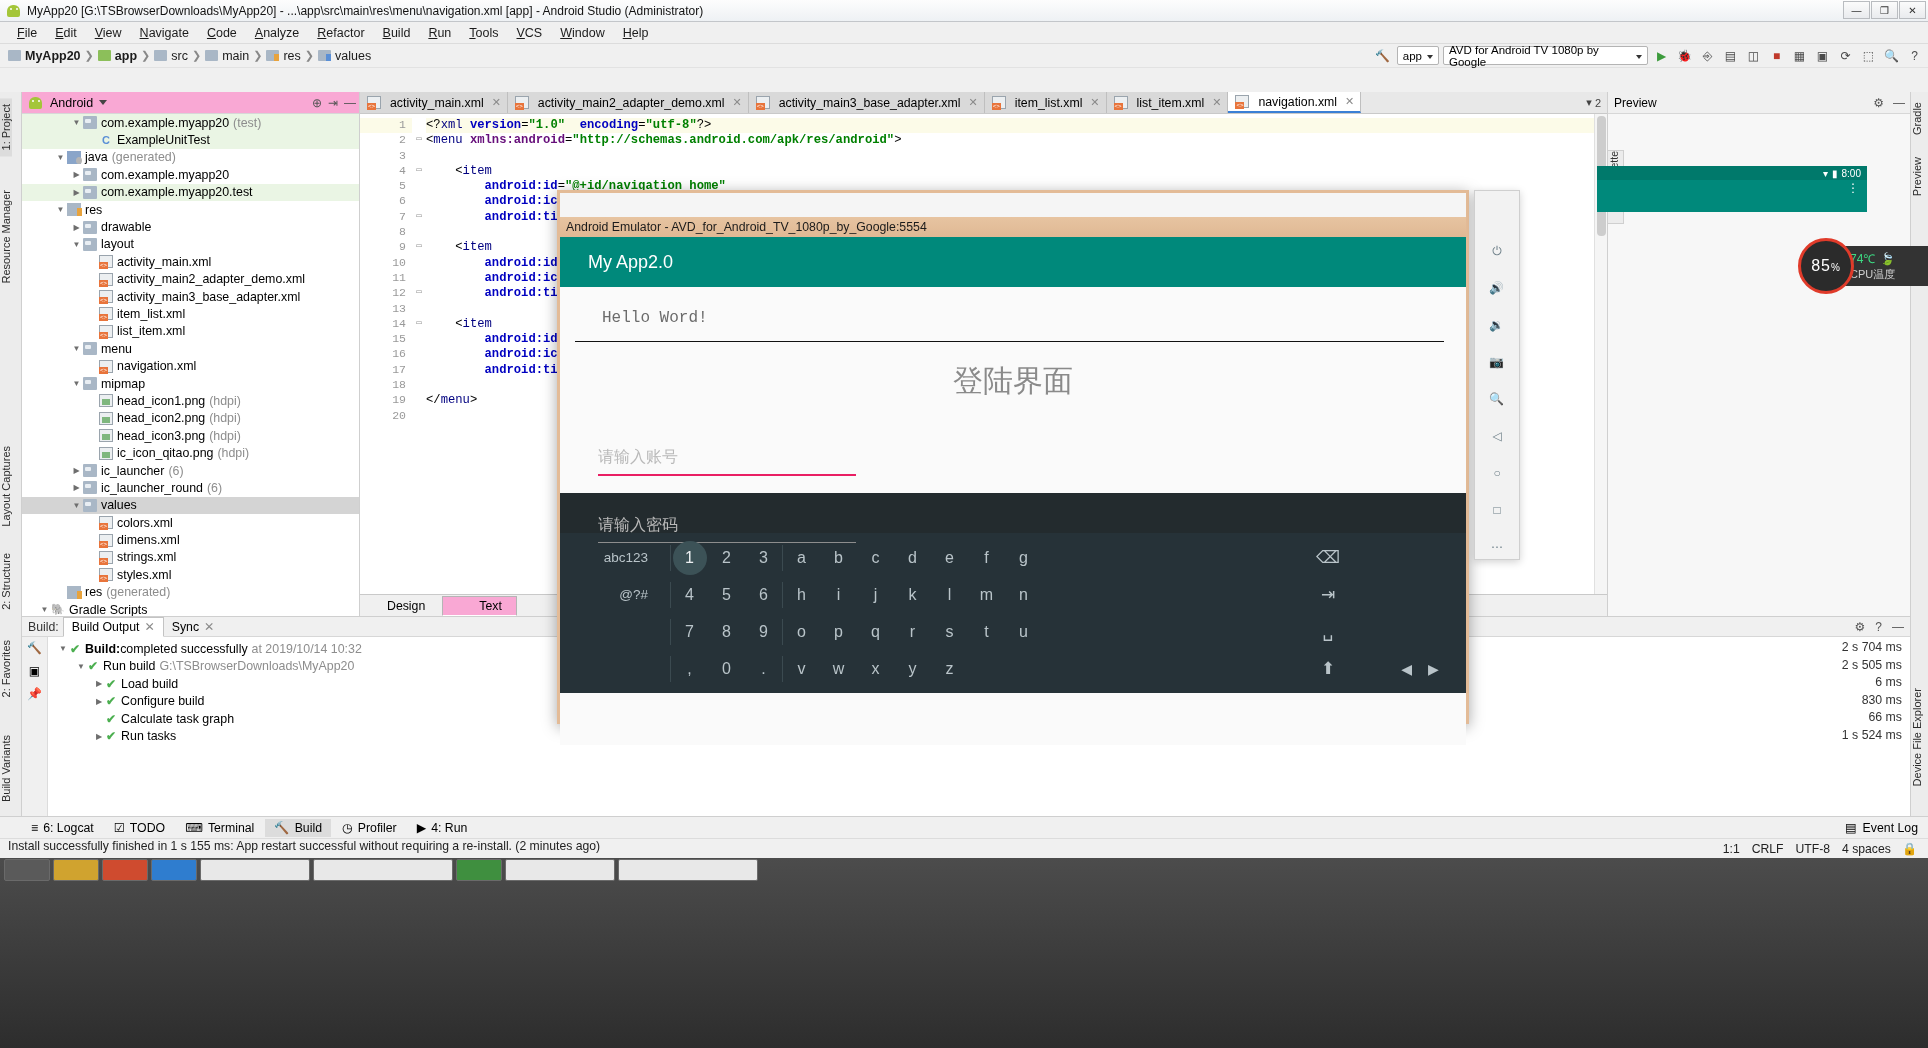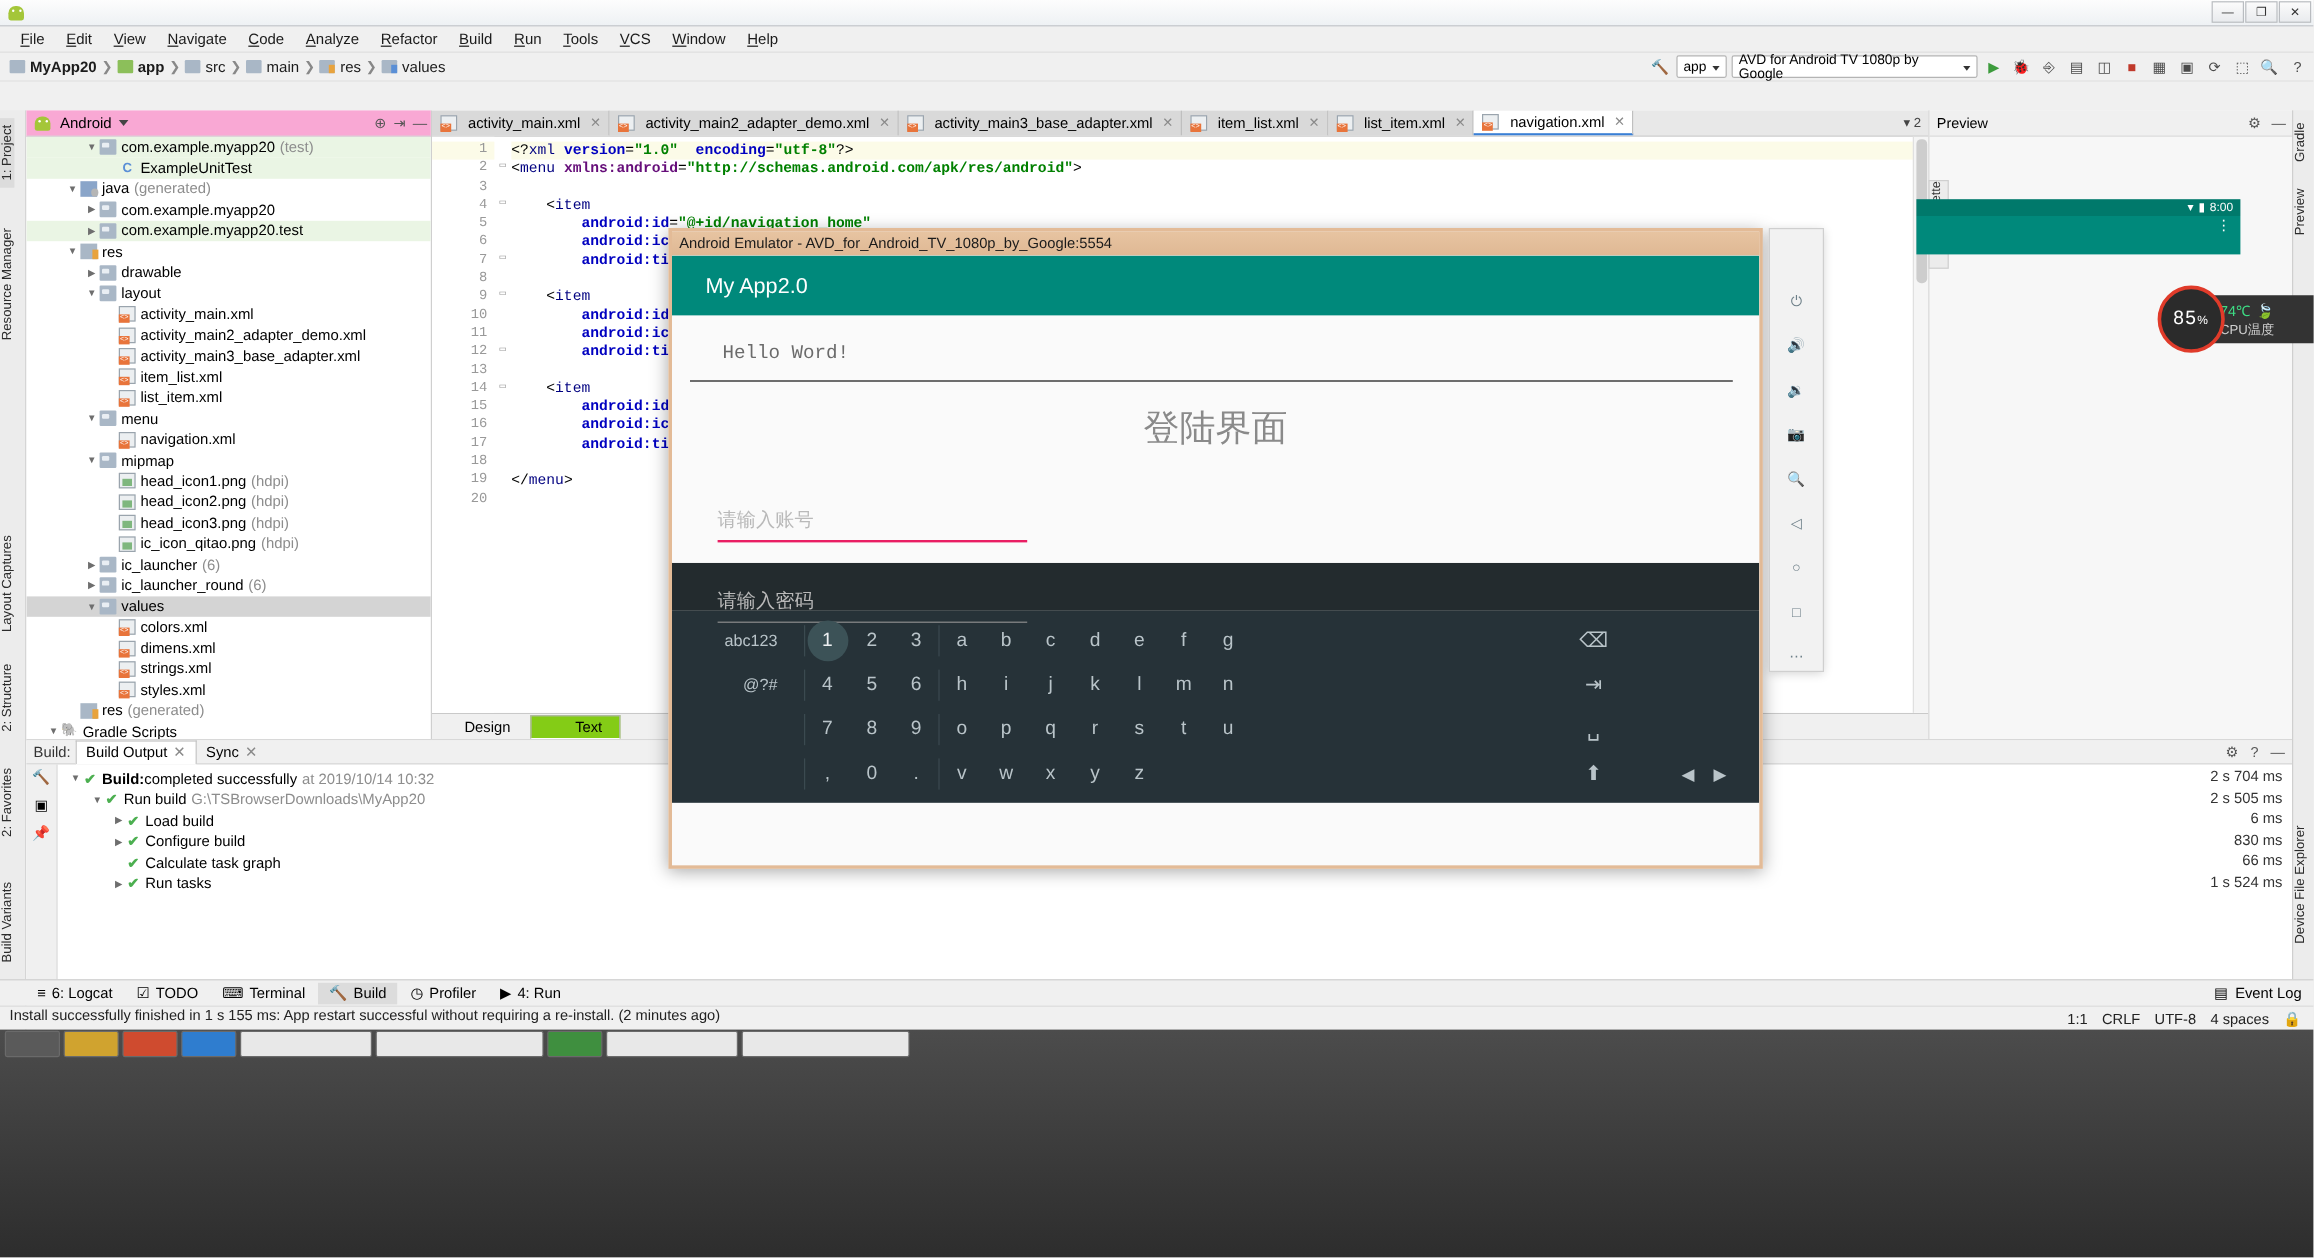--- a/index.html
+++ b/index.html
@@ -97,21 +97,21 @@
   .k-val  { color:#008000; font-weight:bold;}
   .k-punc { color:#000; }
   .k-plain{ color:#000; }
   .k-hl   { background:#e6f0d4; }
   .rightmark { position:absolute; right:6px; top:4px; color:#2e9b2e; font-size:11px;}
   .scrollv { position:absolute; right:0; top:0; width:13px; bottom:0; background:#f5f5f5; border-left:1px solid #e0e0e0;}
   .scrollv .thumb { position:absolute; top:2px; left:2px; width:9px; height:120px; background:#cdcdcd; border-radius:4px;}
 
   .designbar { height:22px; background:#f0f0f0; border-top:1px solid #c9c9c9; display:flex; align-items:center; padding-left:12px; gap:2px;}
   .dtab { padding:2px 14px; font-size:12.3px; border:1px solid transparent; }
-  .dtab.on { background:#84cc16; border:1px solid #b5b5b5; border-bottom-color:#fff;padding-left:36px;}
+  .dtab.on { background:#f9a8d4; border:1px solid #b5b5b5; border-bottom-color:#fff;padding-left:36px;}
 
   
   .preview { position:absolute; right:18px; top:92px; width:303px; height:524px; background:#f7f7f7; border-left:1px solid #cfcfcf;}
   .prev-head { height:22px; background:#f0f0f0; display:flex; align-items:center; padding:0 6px; border-bottom:1px solid #d7d7d7; position:relative;}
   .prev-head .acts { position:absolute; right:5px; display:flex; gap:9px; color:#555; font-size:12px;}
   .prev-body { position:relative; height:502px; background:#f7f7f7;}
   .palette-tab { position:absolute; left:-1px; top:36px; width:17px; height:74px; background:#ececec; border:1px solid #cfcfcf;}
   .palette-tab span{ writing-mode:vertical-rl; transform:rotate(180deg); font-size:10.5px; display:block; padding-top:4px; color:#333;}
   .rightrail { position:absolute; right:0; top:92px; width:18px; bottom:36px; background:#ececec; border-left:1px solid #cfcfcf;}
 
@@ -150,21 +150,21 @@
   .tb-item.b{ background:#2f7dcf;}
   .tb-item.c{ background:#3f8f3f;}
   .tb-item.d{ background:#d0a32f;}
   .tb-item.w{ background:#e8e8e8; width:110px;}
   .tb-item.w2{ background:#e8e8e8; width:140px;}
 
   
   .emu { position:absolute; left:557px; top:190px; width:912px; height:534px;
      background:#f5f5f5; border:3px solid #e3bb97; box-shadow:0 3px 14px rgba(0,0,0,.35); }
   .emu-title { height:20px; background:linear-gradient(#e7c4a1,#dfb894); display:flex; align-items:center;
-     padding-left:6px; font-size:12.3px; color:#1b1b1b;}
+     padding-left:6px; font-size:12.3px; color:#1b1b1b;margin-top:24px;}
   .emu-screen { position:relative; height:508px; background:#fafafa; overflow:hidden;}
   .emu-appbar { height:50px; background:#00897b; display:flex; align-items:center; padding-left:28px;}
   .emu-appbar .t { color:#fff; font-size:18px;}
   .emu-content { position:relative; height:206px; background:#fafafa;font-family:Liberation Mono, monospace;}
   .hello { position:absolute; left:42px; top:22px; font-size:16px; color:#6b6b6b;}
   .hr1 { position:absolute; left:15px; right:22px; top:54px; height:1px; background:#111;}
   .bigtitle { position:absolute; left:0; right:0; top:74px; text-align:center; font-size:30px; color:#8a8a8a;}
   .field { position:absolute; }
   .field .ph { font-size:16px; color:#b9b9b9; }
   .field .ul { height:2px; margin-top:6px; }
@@ -210,20 +210,21 @@
 </style>
 </head>
 <body>
 
 <div class="app">
 
   <div class="titlebar">
     <span class="ts-icon">
         <span class="andy"></span>
       </span>
+    <span class="title-text">MyApp20 [G:\TSBrowserDownloads\MyApp20] - ...\app\src\main\res\menu\navigation.xml [app] - Android Studio (Administrator)</span>
     <span class="wincontrols">
       <span class="wbtn">—</span>
       <span class="wbtn">❐</span>
       <span class="wbtn">✕</span>
     </span>
   </div>
 
   <div class="menubar" id="menubar">
       <span class="menuitem"><u>F</u>ile</span>
       <span class="menuitem"><u>E</u>dit</span>

